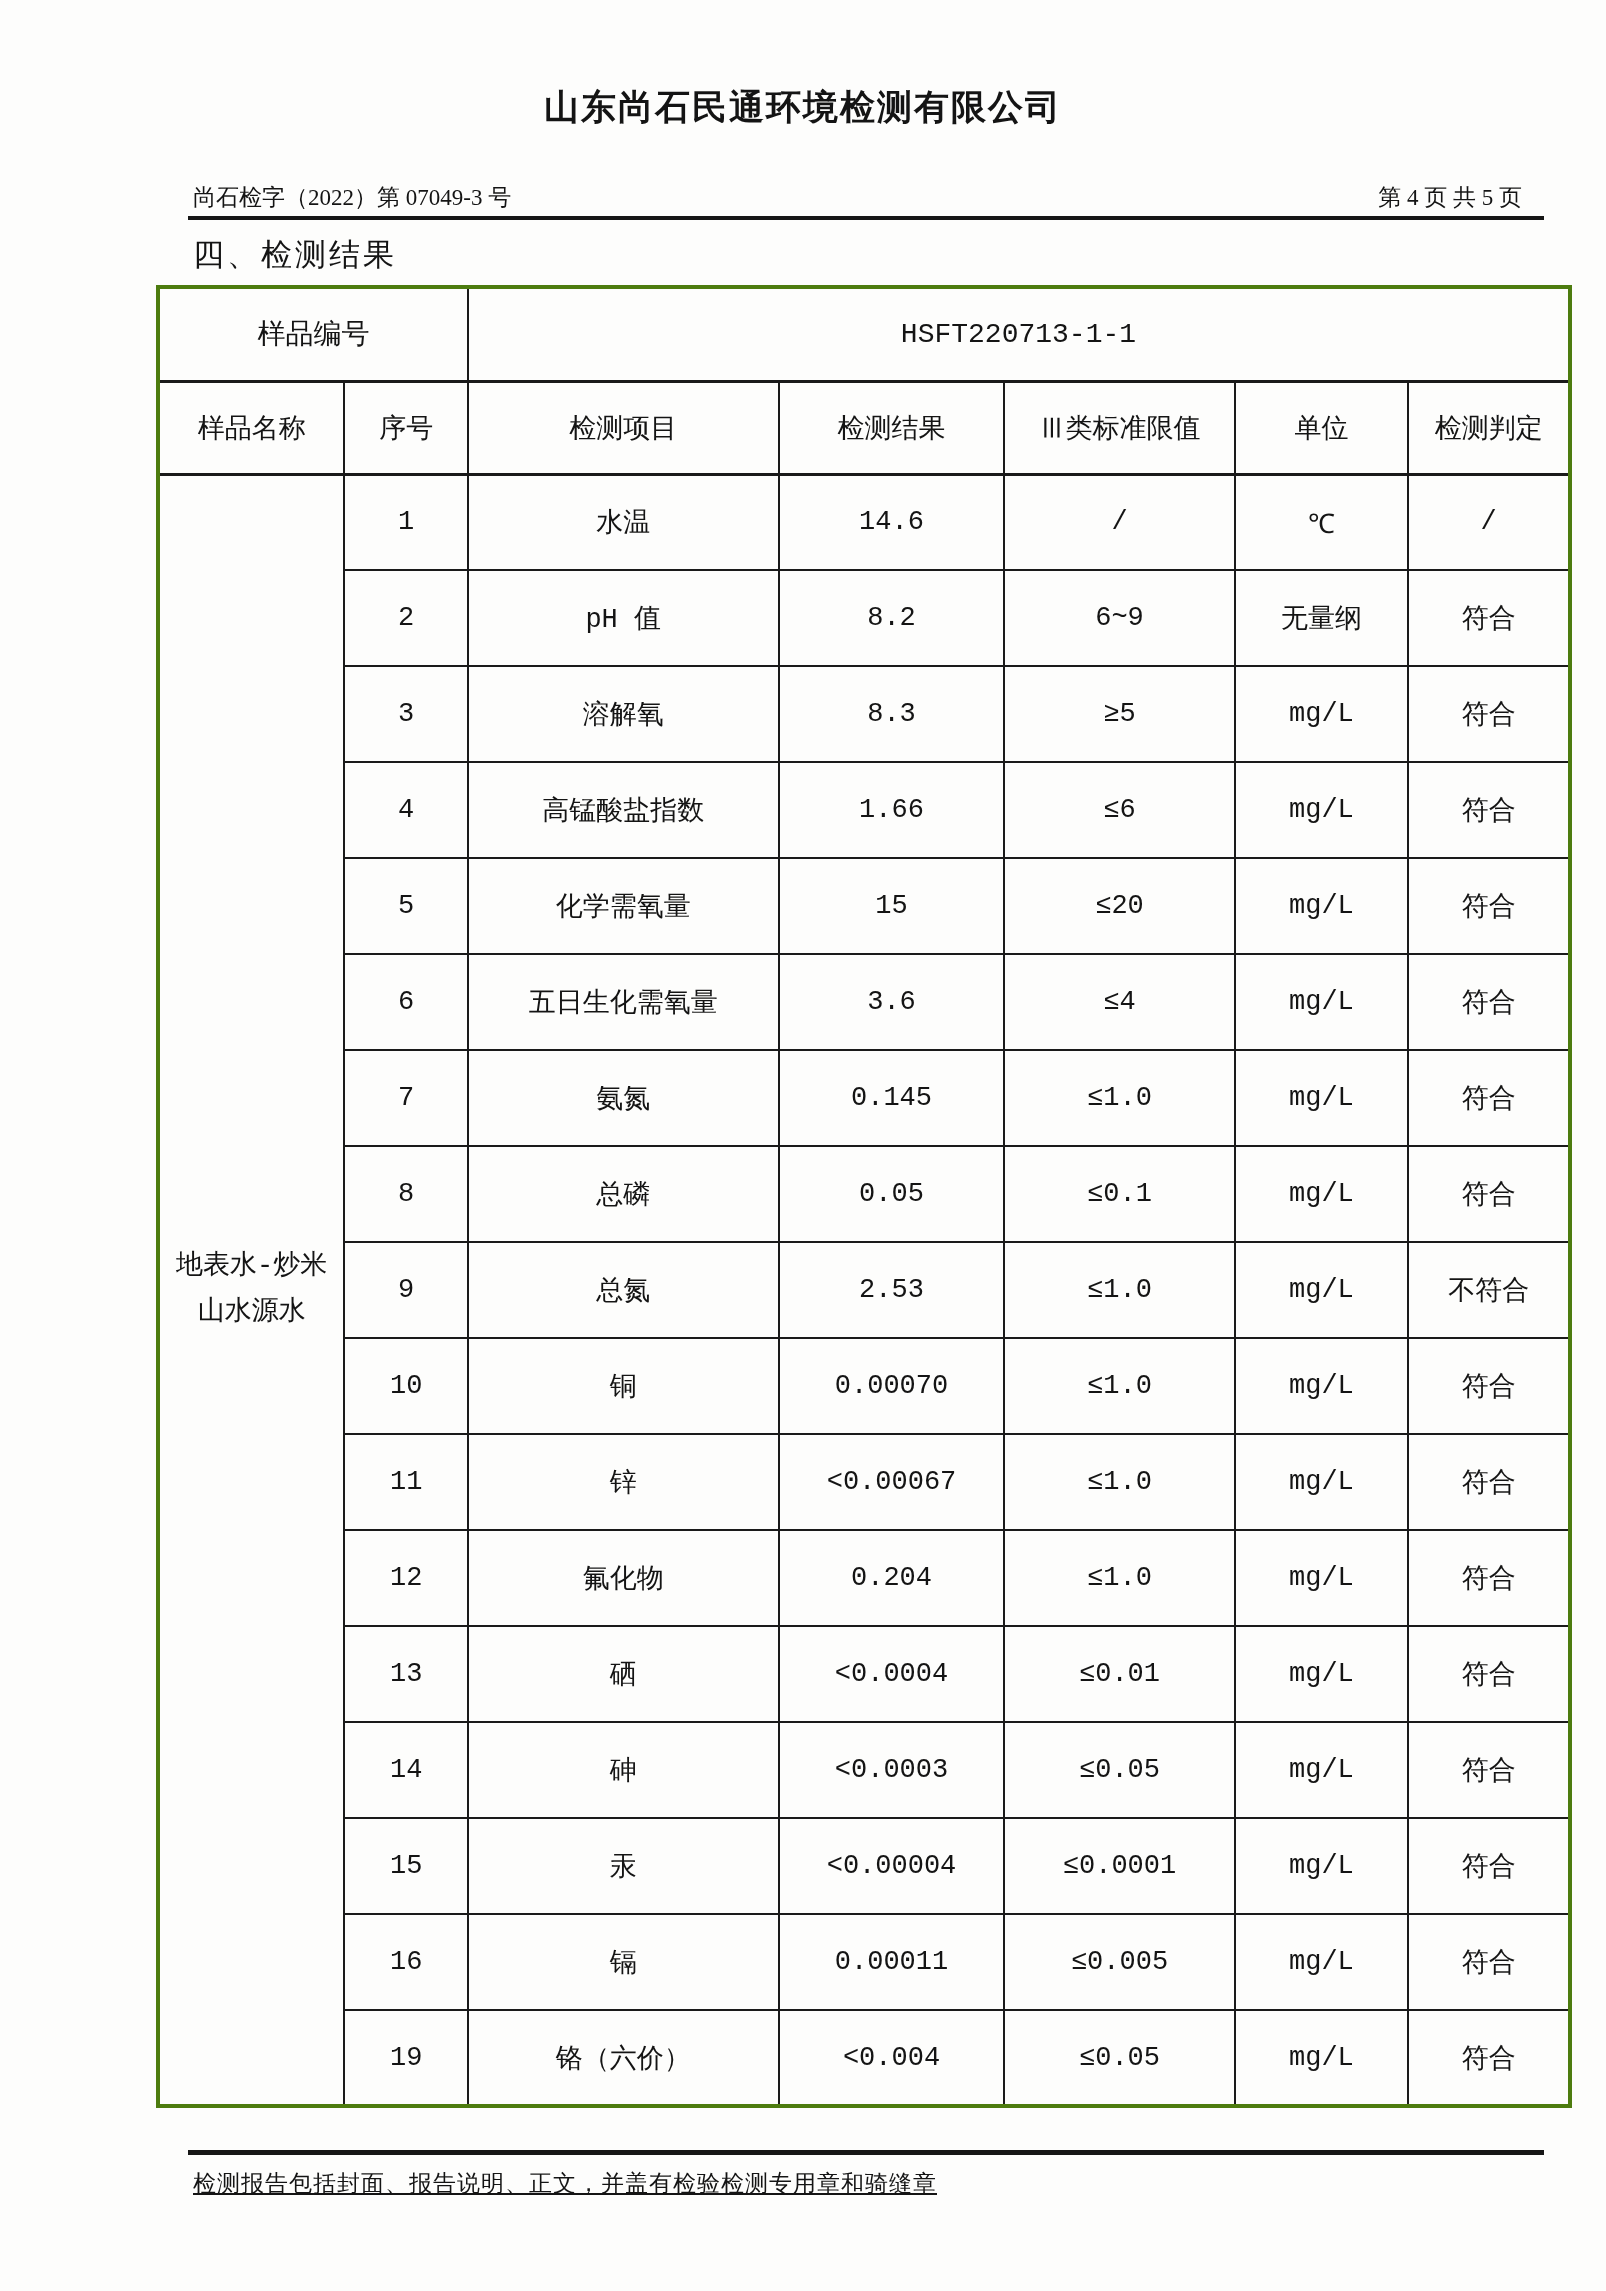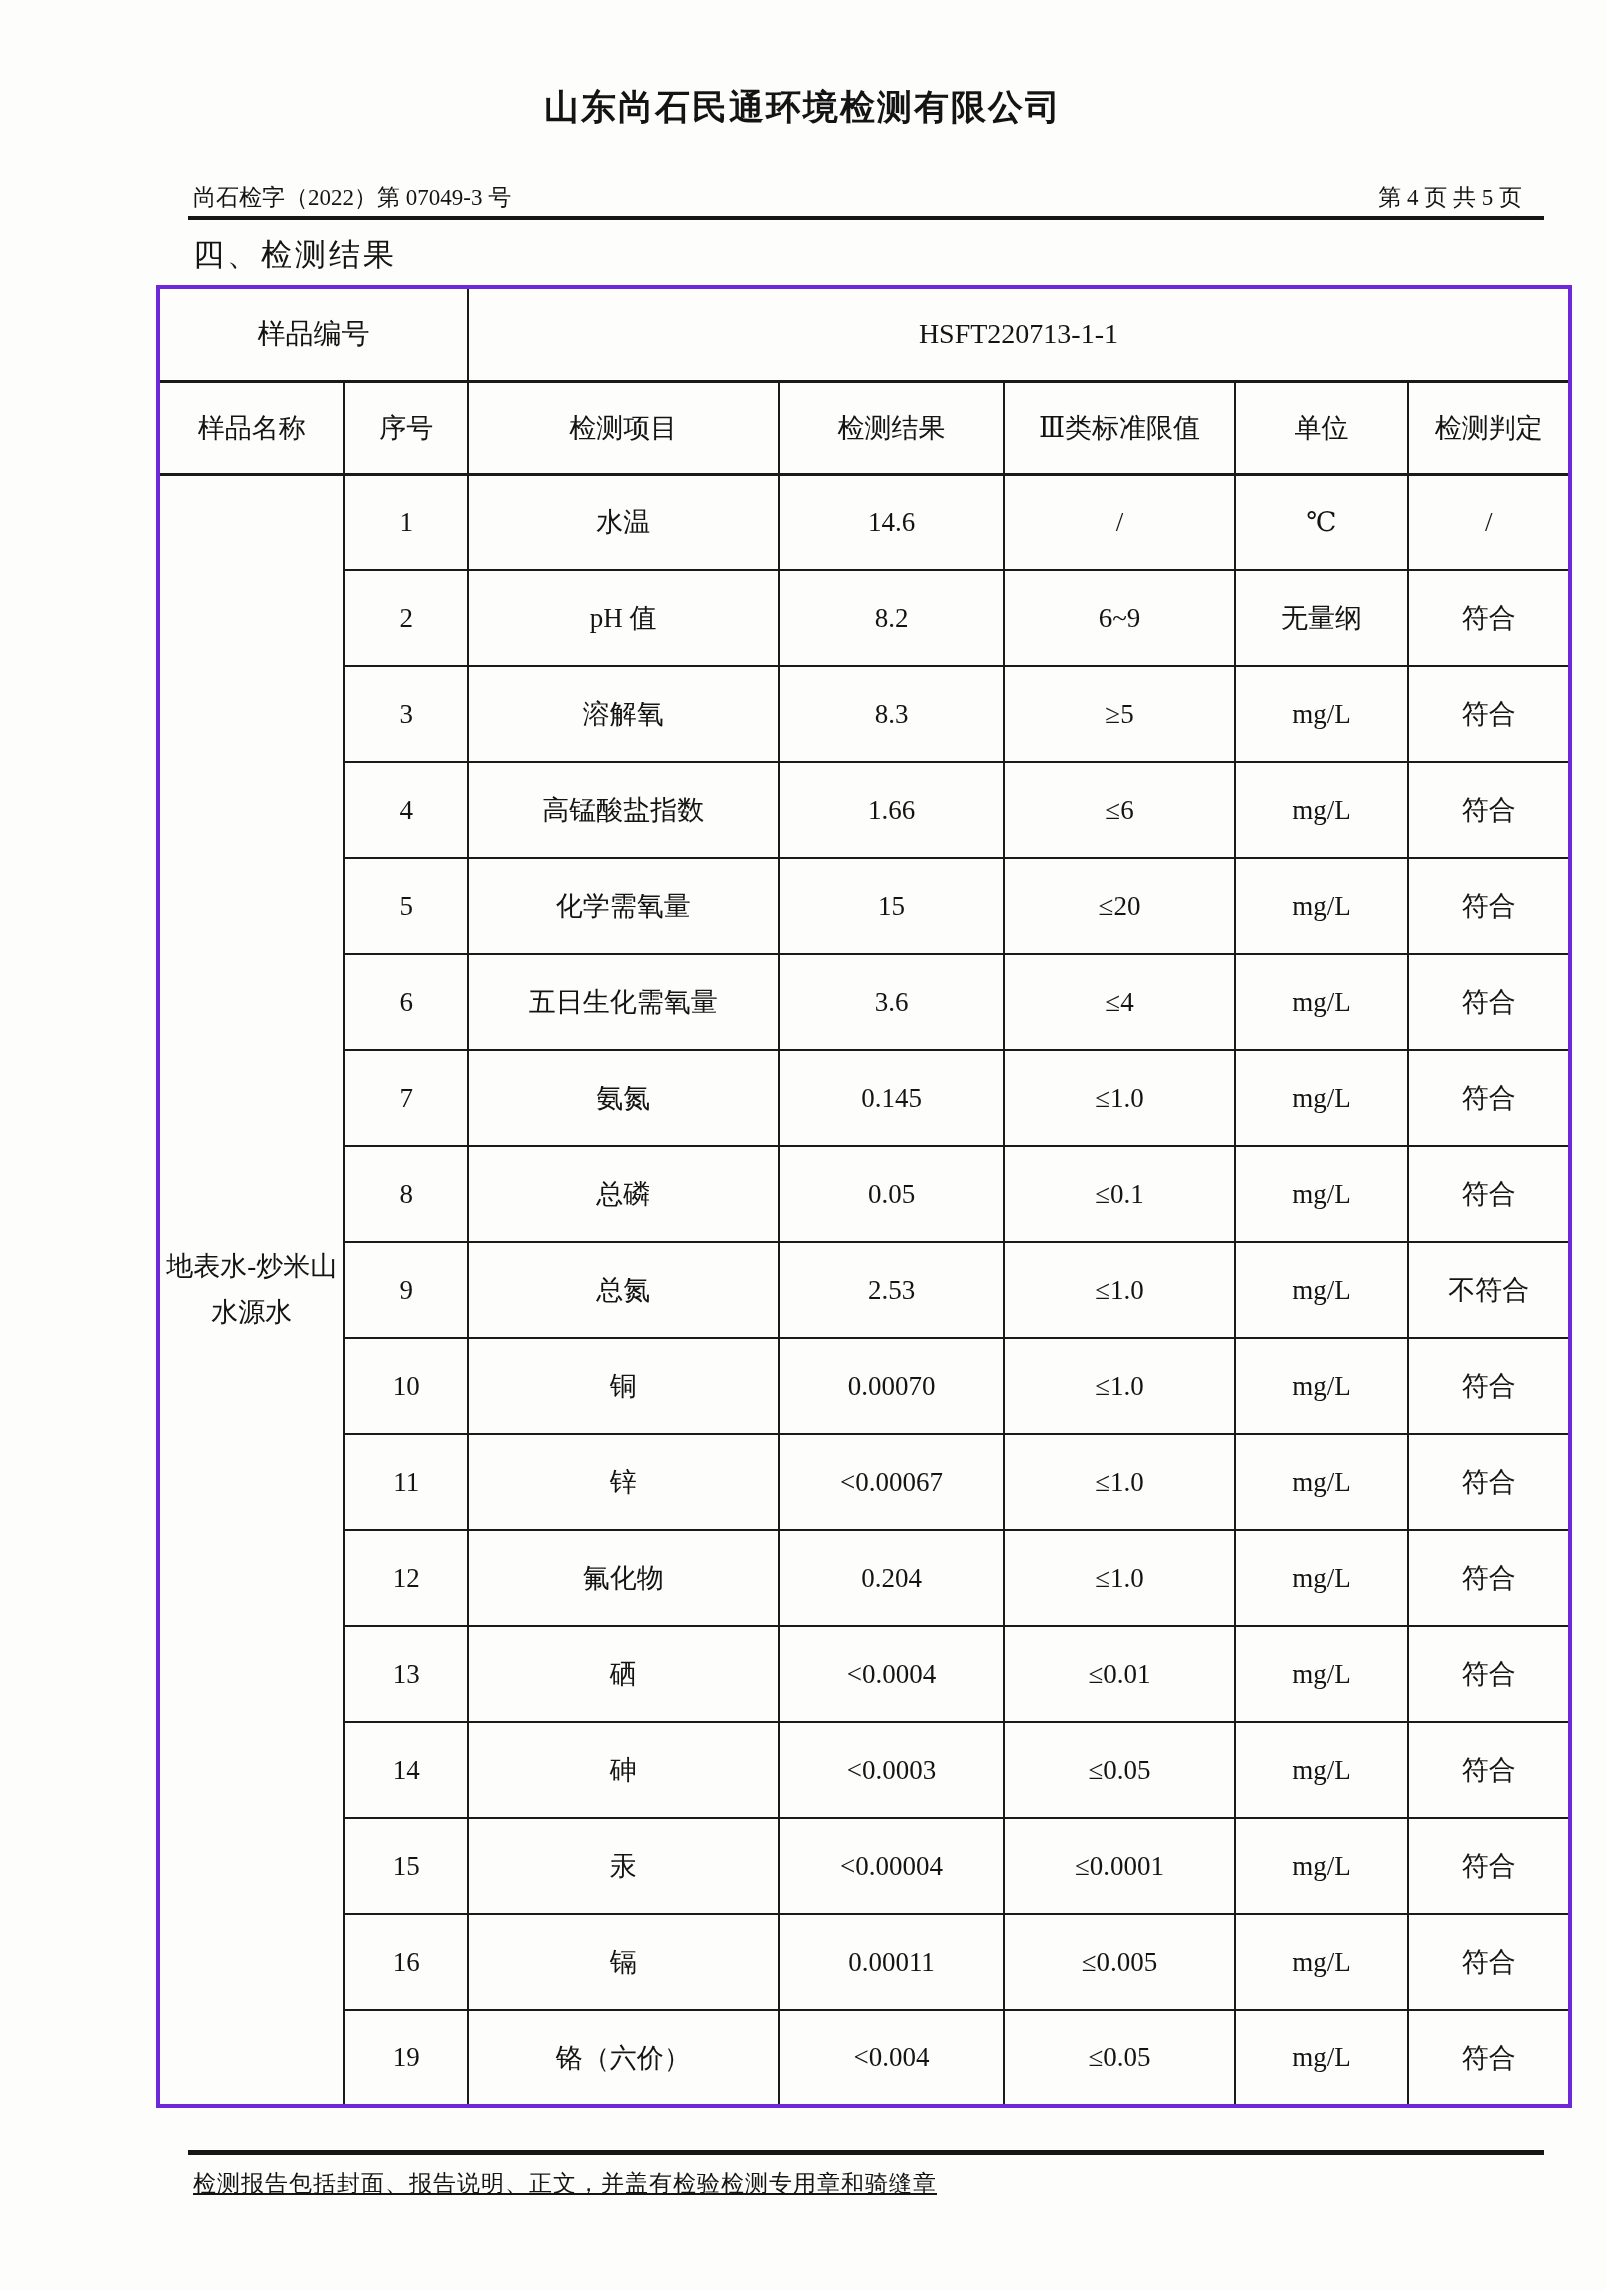--- a/index.html
+++ b/index.html
@@ -43,21 +43,21 @@
     table-layout:fixed;
     background:#fdfdfc;
   }
   table.results td{
     border:2px solid #1a1a1a;
     text-align:center;vertical-align:middle;
     font-size:27px;
     padding:2px 6px;
     overflow:hidden;
   }
-  table.results{border:4px solid #6d28d9;}
+  table.results{border:4px solid #4d7c0f;font-family:Liberation Mono, monospace;}
   tr.row-sampleid{height:94px;}
   tr.row-sampleid td{font-size:28px;border-bottom-width:3px;}
   tr.row-headers{height:93px;}
   tr.row-headers td{border-bottom-width:3px;}
   tr.data-row{height:96px;}
   td.sample-name-cell{
     font-size:27px;
     line-height:1.7;
     padding:4px 14px;
   }

